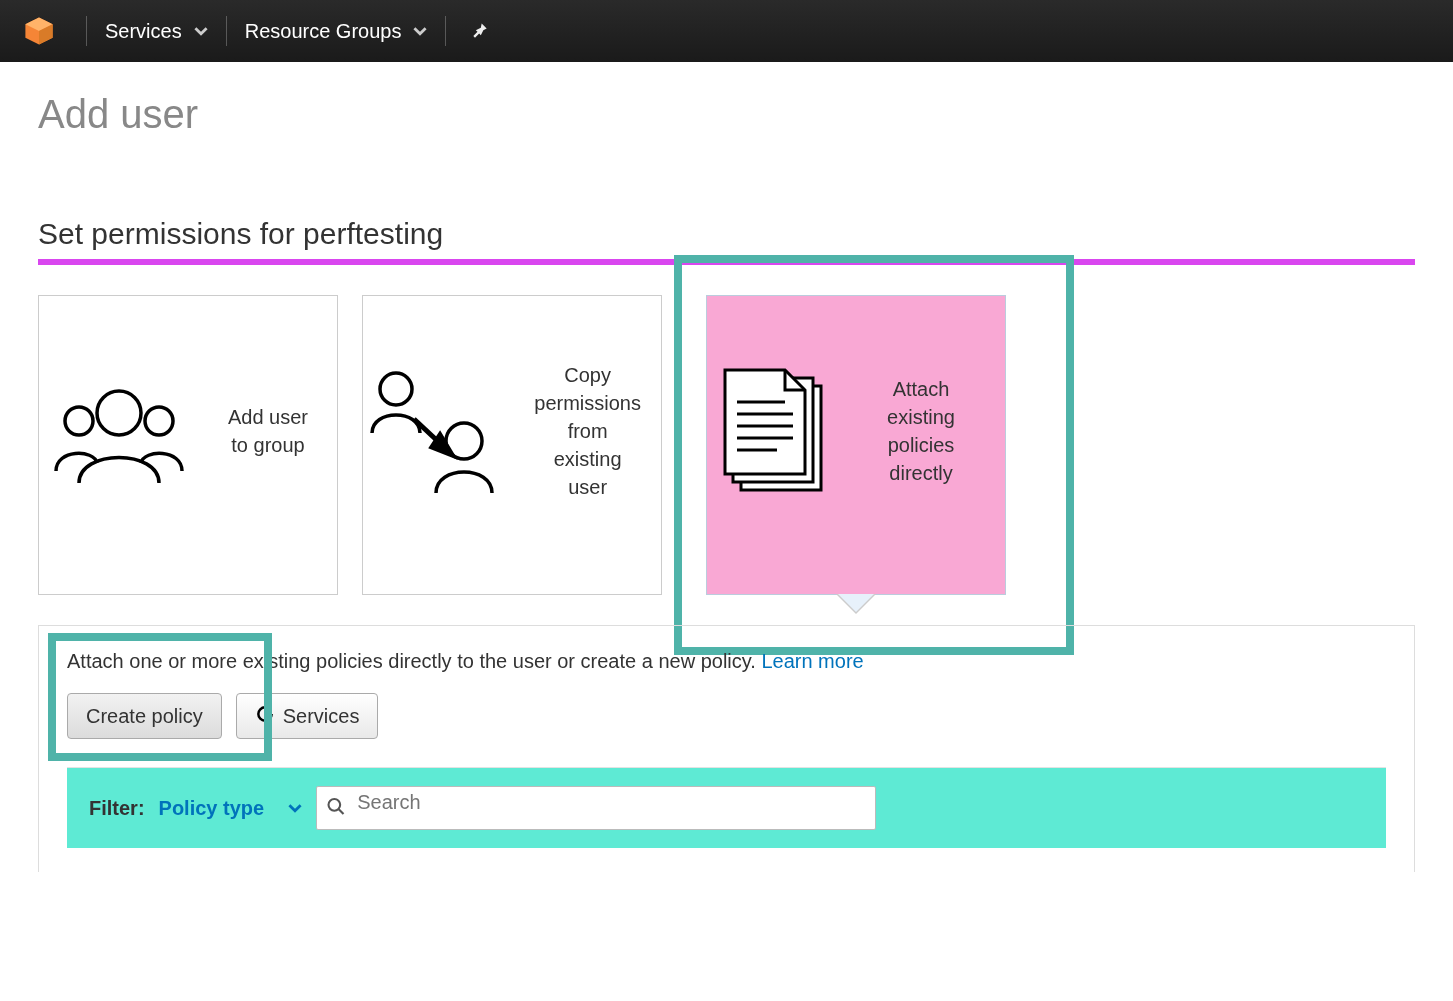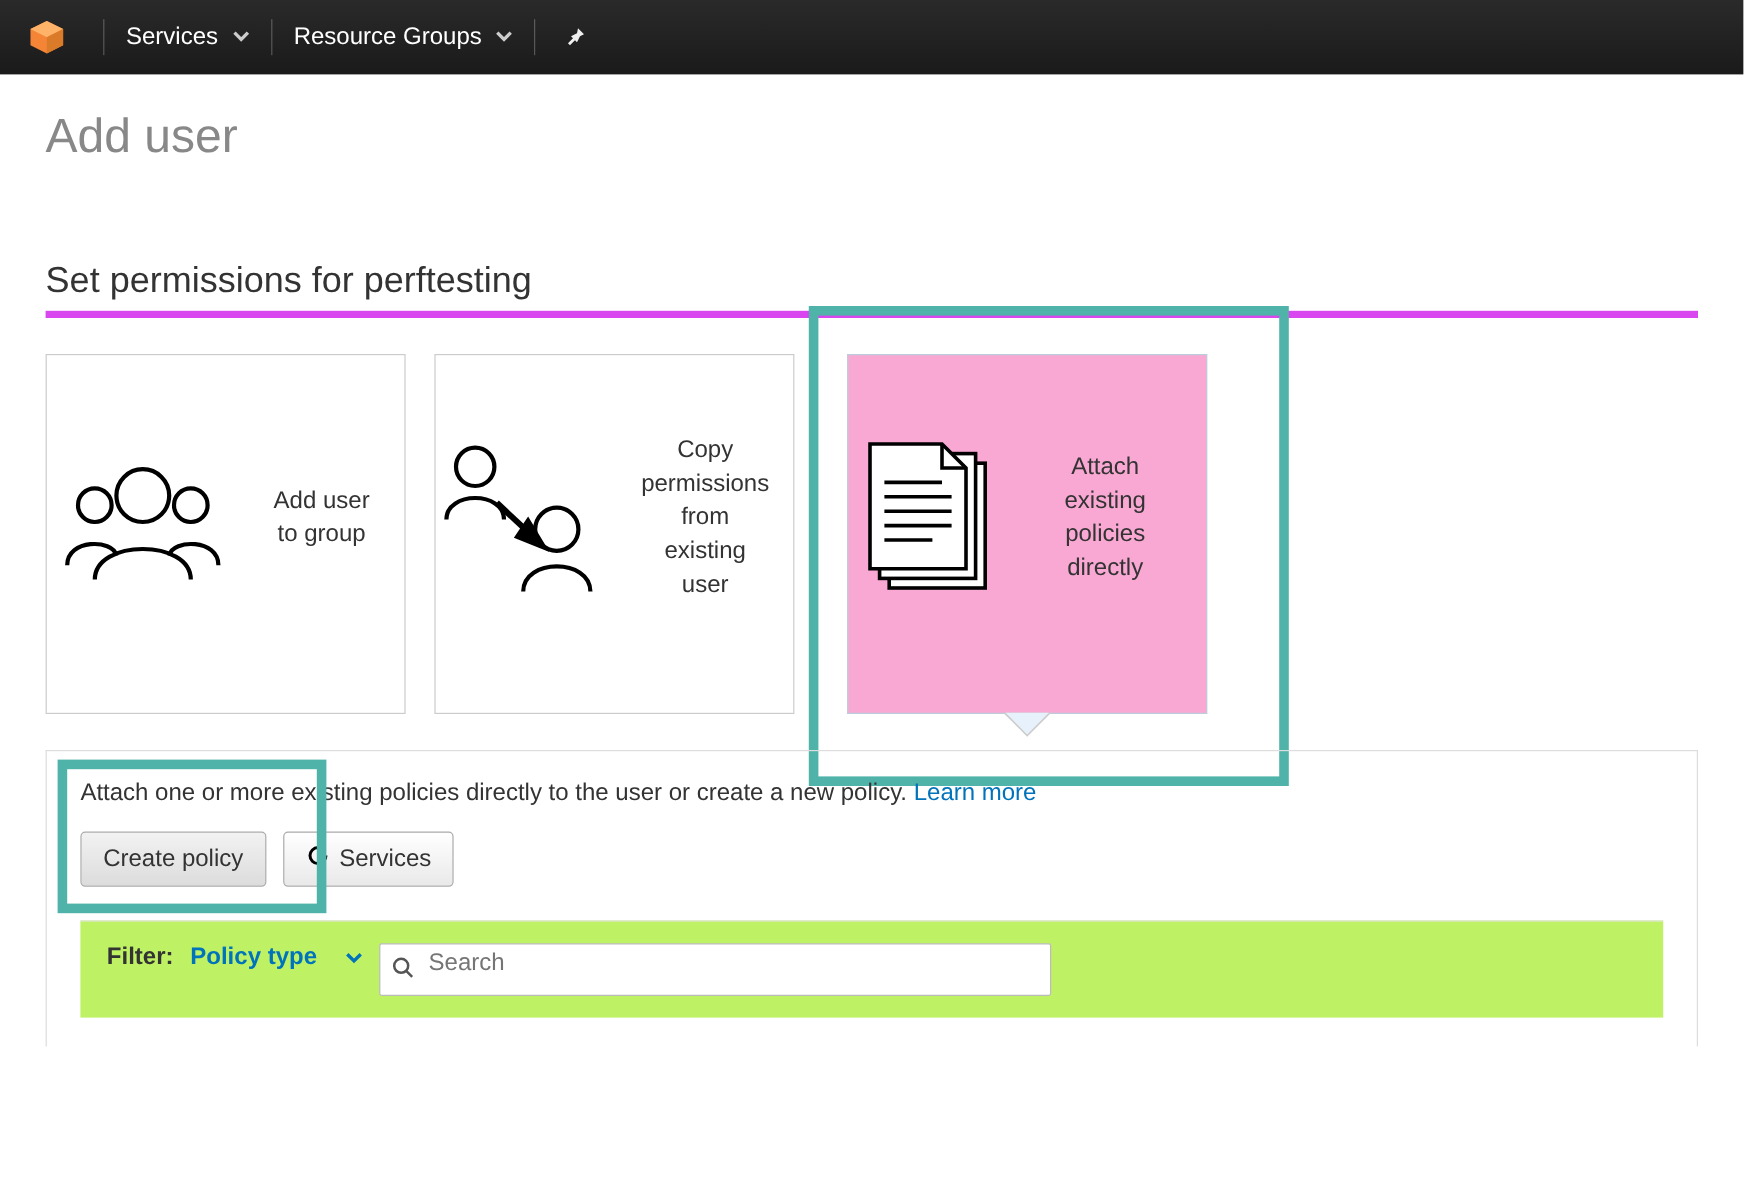--- a/index.html
+++ b/index.html
@@ -30,21 +30,21 @@
   .hl-teal { position:absolute; border: 8px solid #4fb3a9; pointer-events:none; }
 
   .panel { border:1px solid #ddd; padding: 24px 28px; position:relative; border-bottom:none; }
   .panel p.desc { font-size: 20px; color:#333; margin-bottom: 20px; }
   .panel p.desc a { color:#0073bb; text-decoration:none; }
 
   .btn { display:inline-flex; align-items:center; gap:8px; height:46px; padding: 0 18px; border:1px solid #aaa; border-radius:4px; background: linear-gradient(#fff,#e9e9e9); font-size:20px; font-weight:400; color:#333; cursor:pointer; }
   .btn.subtle { background: linear-gradient(#f2f2f2,#dcdcdc); }
   .btn-row { display:flex; gap:14px; margin-bottom: 28px; }
 
-  .filter-bar { background:#bef264; padding: 18px 22px; display:flex; align-items:flex-start; gap:14px; margin: 0 0 0 0; border-top:1px solid #e3e3e3; }
+  .filter-bar { background:#5eead4; padding: 18px 22px; display:flex; align-items:center; gap:14px; margin: 0 0 0 0; border-top:1px solid #e3e3e3; }
   .filter-bar .lbl { font-size:20px; font-weight:700; color:#333; }
   .filter-bar .ptype { font-size:20px; font-weight:700; color:#0073bb; cursor:pointer; display:inline-flex; align-items:center; gap:24px;}
   .search-wrap { position:relative; flex:0 0 560px; }
   .search-wrap input { width:100%; height:44px; font-size:20px; padding: 0 12px 12px 40px; border:1px solid #bbb; border-radius:2px; color:#555;}
   .search-wrap .mag { position:absolute; left:10px; top:50%; transform:translateY(-50%); }
 
   .cards-wrap { position:relative; }
   .panel-wrap { position:relative; }
 </style>
 </head>

